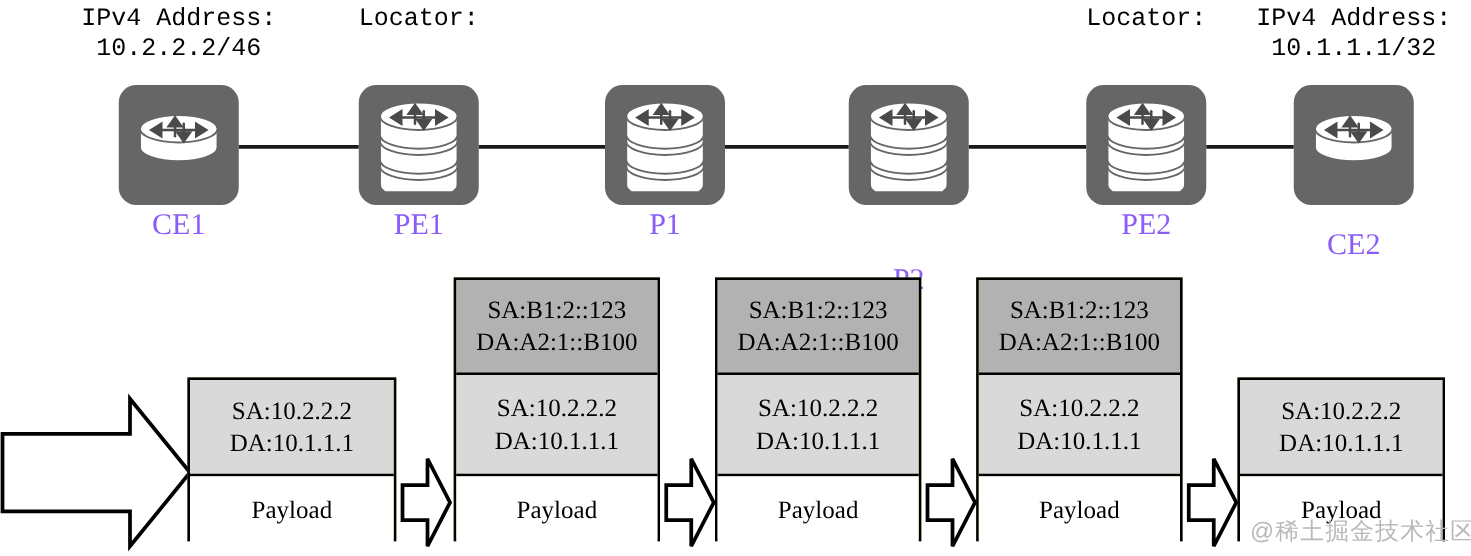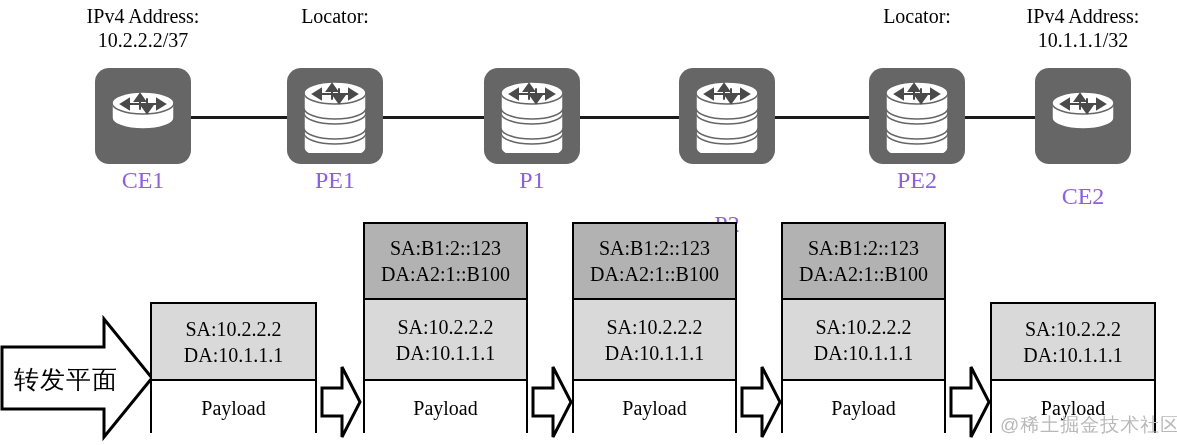--- a/index.html
+++ b/index.html
@@ -40,21 +40,21 @@
   }
 
   .top-label {
     position: absolute;
     width: 230px;
     text-align: center;
     font-size: 20px;
     color: #000000;
     line-height: 1.22;
   }
-  .top-label div { white-space: nowrap; }
+  .top-label div { white-space: nowrap; font-family: Liberation Mono, monospace; }
 
   .link {
     position: absolute;
     height: 0;
     border-top: 3px solid #1a1a1a;
   }
 
   
   .packet {
     position: absolute;
@@ -306,40 +306,39 @@
             </g>
           </svg>
         </span>
       </div>
       <div class="node-label" style="left: 1013px; top: 184px;">CE2</div>
     </div>
 
   <div id="annotations-layer">
       <div class="top-label" style="left: 28px; top: 4px;">
         <div>IPv4 Address:</div>
-        <div>10.2.2.2/37</div>
+        <div>10.2.2.2/46</div>
       </div>
       <div class="top-label" style="left: 220px; top: 4px;">
         <div>Locator:</div>
       </div>
       <div class="top-label" style="left: 802px; top: 4px;">
         <div>Locator:</div>
       </div>
       <div class="top-label" style="left: 968px; top: 4px;">
         <div>IPv4 Address:</div>
         <div>10.1.1.1/32</div>
       </div>
     </div>
 
   <svg id="plane-arrow" style="left:0px; top:313px;" width="156" height="130" viewBox="0 0 156 130">
     <path d="M 2 340 L 2 340" fill="none"></path>
     <path d="M 0 343 L 0 343" fill="none"></path>
     <polygon points="2,34 104,34 104,6 152,65 104,124 104,96 2,96" fill="#ffffff" stroke="#000000" stroke-width="3" stroke-linejoin="miter"></polygon>
   </svg>
-  <div id="plane-text" style="left:14px; top:363px;">转发平面</div>
 
   <div id="packets-layer">
       <div class="packet" style="left: 150px; top: 302px; width: 167px; height: 131px;">
         <div class="seg inner" style="height: 77px;">
           <span>SA:10.2.2.2</span>
           <span>DA:10.1.1.1</span>
         </div>
         <div class="seg payload" style="height: 54px; border-bottom: none;">
           <span>Payload</span>
         </div>

